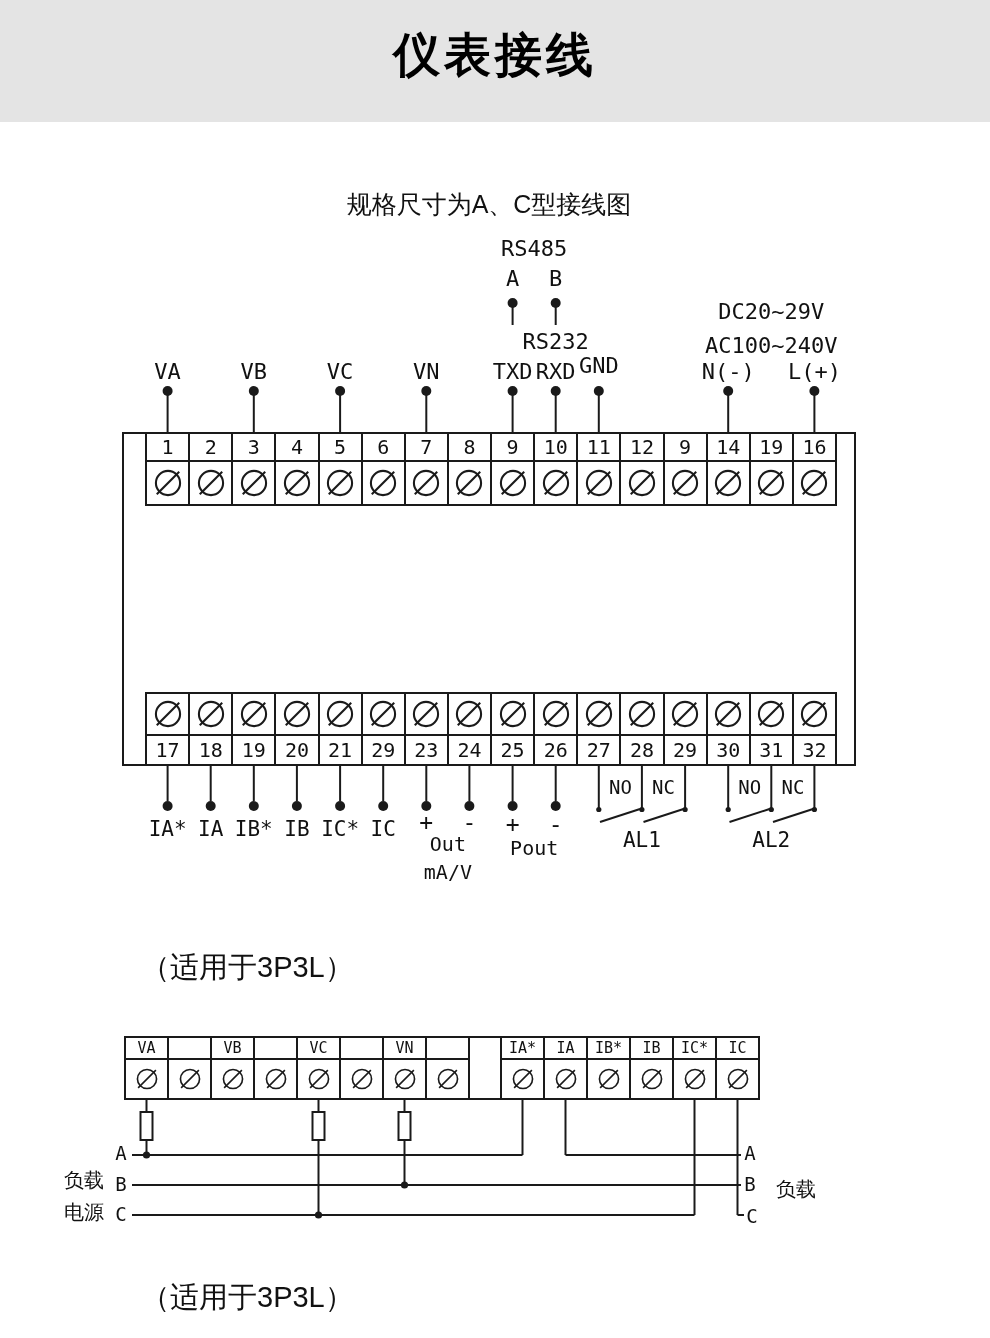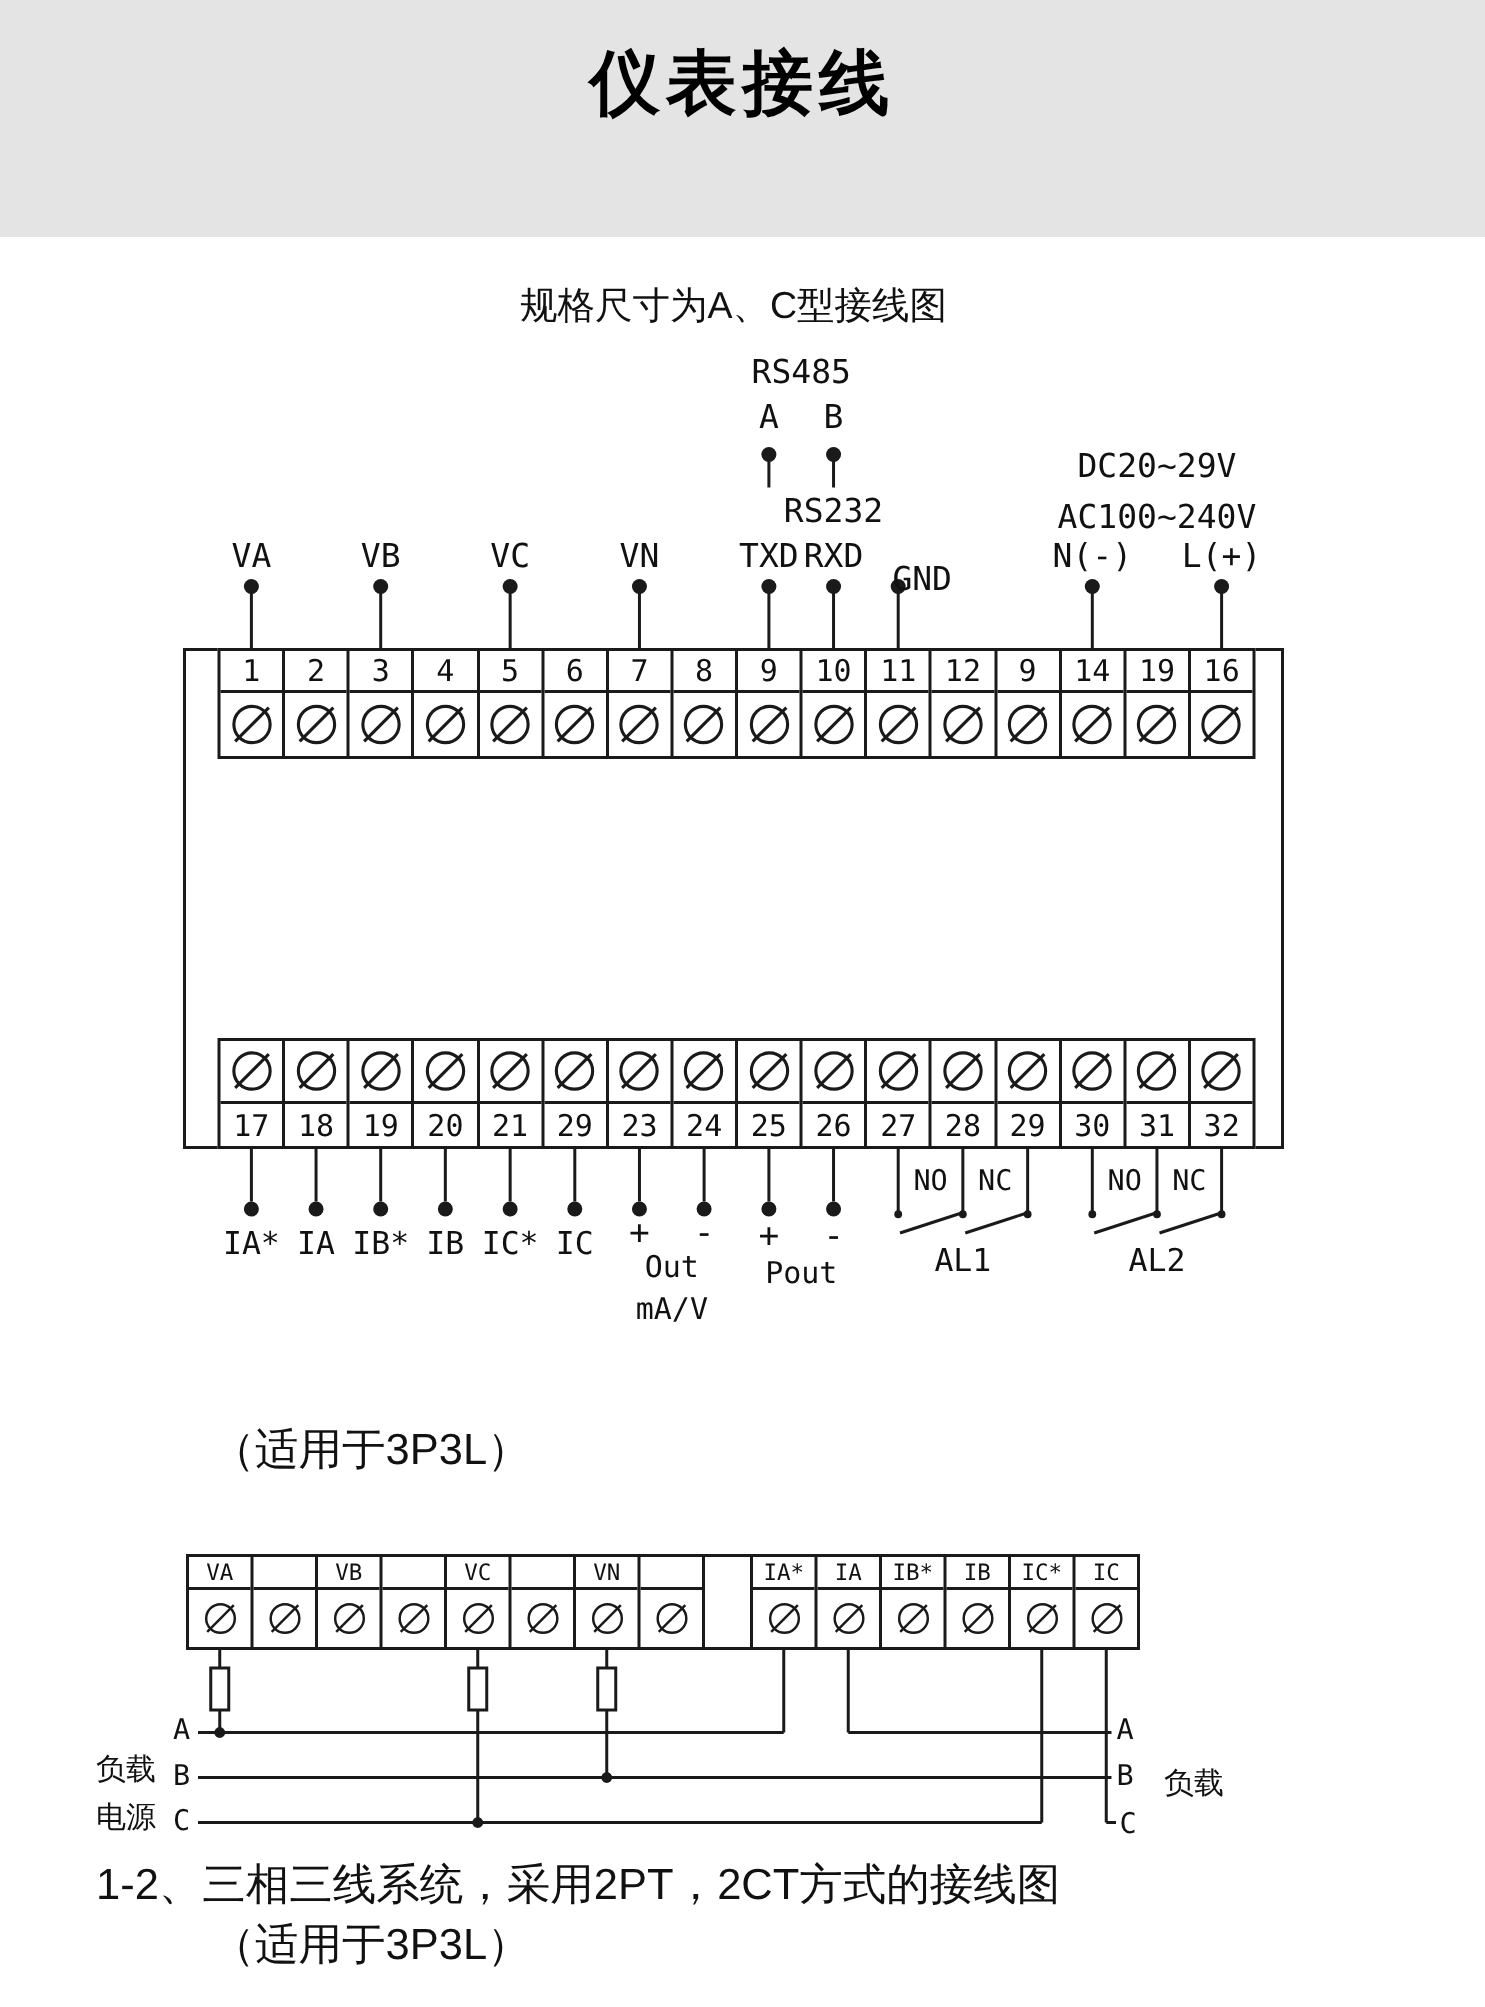--- a/index.html
+++ b/index.html
@@ -1,20 +1,20 @@
 <!DOCTYPE html>
 <html><head>
 <meta charset="utf-8">
 <style>
   * { margin:0; padding:0; box-sizing:border-box; }
   html,body { background:#fff; }
   body { font-family:"Liberation Sans", sans-serif; color:#111; }
   .page { position:relative; width:990px; height:1338px; background:#fff; overflow:hidden; }
 
-  .banner { position:absolute; left:0; top:0; width:990px; height:158px; background:#e4e4e4; text-align:center; }
+  .banner { position:absolute; left:0; top:0; width:990px; height:122px; background:#e4e4e4; text-align:center; }
   .banner h1 { font-size:47px; font-weight:900; letter-spacing:4px; padding-top:24px; color:#000; }
   .banner .sub { font-size:20px; margin-top:1px; color:#161616; }
 
   .lbl { position:absolute; white-space:nowrap; transform:translateX(-50%); line-height:1.15; color:#111; }
   .la { transform:none; }
   .mono { font-family:"DejaVu Sans Mono","Liberation Mono",monospace; }
   .cjk { font-family:"Liberation Sans",sans-serif; }
 
   .bigbox { position:absolute; left:122px; top:432px; width:734px; height:334px; border:2px solid #1a1a1a; background:#fff; }
 
@@ -635,21 +635,21 @@
   <div class="lbl mono" style="left:555.7px;top:266px;font-size:22px;">B</div>
   <div class="lbl mono" style="left:555.7px;top:329px;font-size:22px;">RS232</div>
   <div class="lbl mono" style="left:771.3px;top:299px;font-size:22px;">DC20~29V</div>
   <div class="lbl mono" style="left:771.3px;top:333px;font-size:22px;">AC100~240V</div>
   <div class="lbl mono" style="left:167.6px;top:359px;font-size:22px;">VA</div>
   <div class="lbl mono" style="left:253.8px;top:359px;font-size:22px;">VB</div>
   <div class="lbl mono" style="left:340.1px;top:359px;font-size:22px;">VC</div>
   <div class="lbl mono" style="left:426.3px;top:359px;font-size:22px;">VN</div>
   <div class="lbl mono" style="left:512.6px;top:359px;font-size:22px;">TXD</div>
   <div class="lbl mono" style="left:555.7px;top:359px;font-size:22px;">RXD</div>
-  <div class="lbl mono" style="left:598.8px;top:374px;font-size:22px;margin-left:16px;">GND</div>
+  <div class="lbl mono" style="left:598.8px;top:353px;font-size:22px;">GND</div>
   <div class="lbl mono" style="left:728.2px;top:359px;font-size:22px;">N(-)</div>
   <div class="lbl mono" style="left:814.4px;top:359px;font-size:22px;">L(+)</div>
   <div class="lbl mono" style="left:167.6px;top:817px;font-size:21px;">IA*</div>
   <div class="lbl mono" style="left:210.7px;top:817px;font-size:21px;">IA</div>
   <div class="lbl mono" style="left:253.8px;top:817px;font-size:21px;">IB*</div>
   <div class="lbl mono" style="left:296.9px;top:817px;font-size:21px;">IB</div>
   <div class="lbl mono" style="left:340.1px;top:817px;font-size:21px;">IC*</div>
   <div class="lbl mono" style="left:383.2px;top:817px;font-size:21px;">IC</div>
   <div class="lbl mono" style="left:426.3px;top:809px;font-size:23px;">+</div>
   <div class="lbl mono" style="left:469.4px;top:809px;font-size:23px;">-</div>
@@ -659,21 +659,20 @@
   <div class="lbl mono" style="left:555.7px;top:811px;font-size:23px;">-</div>
   <div class="lbl mono" style="left:534.2px;top:837px;font-size:20px;">Pout</div>
   <div class="lbl mono" style="left:620.4px;top:777px;font-size:19px;">NO</div>
   <div class="lbl mono" style="left:663.5px;top:777px;font-size:19px;">NC</div>
   <div class="lbl mono" style="left:641.9px;top:828px;font-size:21px;">AL1</div>
   <div class="lbl mono" style="left:749.8px;top:777px;font-size:19px;">NO</div>
   <div class="lbl mono" style="left:792.9px;top:777px;font-size:19px;">NC</div>
   <div class="lbl mono" style="left:771.3px;top:828px;font-size:21px;">AL2</div>
 
   <div class="lbl la cjk" style="left:141px;top:951px;font-size:29px;">（适用于3P3L）</div>
-  <div class="lbl la cjk" style="left:64px;top:1241px;font-size:29px;">1-2、三相三线系统，采用2PT，2CT方式的接线图</div>
   <div class="lbl la cjk" style="left:141px;top:1281px;font-size:29px;">（适用于3P3L）</div>
 
   <div class="lbl cjk" style="left:84px;top:1169px;font-size:20px;">负载</div>
   <div class="lbl cjk" style="left:84px;top:1201px;font-size:20px;">电源</div>
   <div class="lbl mono" style="left:121px;top:1143px;font-size:19px;">A</div>
   <div class="lbl mono" style="left:121px;top:1174px;font-size:19px;">B</div>
   <div class="lbl mono" style="left:121px;top:1204px;font-size:19px;">C</div>
   <div class="lbl mono" style="left:750px;top:1143px;font-size:19px;">A</div>
   <div class="lbl mono" style="left:750px;top:1174px;font-size:19px;">B</div>
   <div class="lbl mono" style="left:752px;top:1206px;font-size:19px;">C</div>

